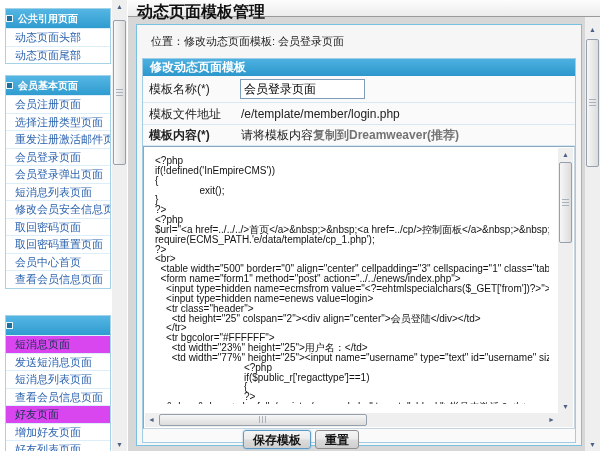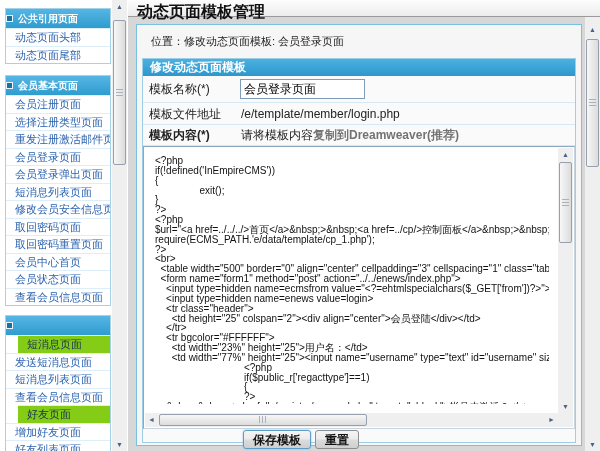--- a/index.html
+++ b/index.html
@@ -9,21 +9,21 @@
 
   
   .sidebar{position:absolute;left:0;top:0;width:128px;height:451px;background:#fff;overflow:hidden;}
   .sbox{position:absolute;left:5px;width:106px;background:#fff;border:1px solid #a6d2e8;}
   .shead{height:19px;line-height:19px;color:#fff;font-weight:bold;font-size:10px;
          background:linear-gradient(#55b6e4,#2f9ccf);white-space:nowrap;display:flex;align-items:center;}
   .sq{width:7px;height:7px;border:1px solid #eaf7fe;background:#1e6f96;display:inline-block;margin-right:5px;flex:none;}
   .sitem{height:17.5px;line-height:17.5px;padding-left:9px;font-size:11px;color:#2a62ae;white-space:nowrap;
          overflow:hidden;border-top:1px solid #dbeef9;cursor:pointer;}
   .sitem:first-of-type{border-top:none;}
-  .sitem.hl{background:#84cc16;color:#16324f;margin-left:12px;}
+  .sitem.hl{background:#d946ef;color:#16324f;}
 
   
   .vscroll,.hscroll{position:absolute;background:#f0efef;}
   .sarrow{position:absolute;left:0;width:100%;height:13px;text-align:center;line-height:13px;
           font-size:7px;color:#4d6185;background:#f0efef;cursor:pointer;}
   .sarrow.up{top:0;}
   .sarrow.down{bottom:0;}
   .sarrow.left,.sarrow.right{top:0;height:100%;width:13px;line-height:14px;}
   .sarrow.left{left:0;}
   .sarrow.right{left:auto;right:0;}
@@ -102,21 +102,20 @@
       <div class="sitem">会员注册页面</div>
       <div class="sitem">选择注册类型页面</div>
       <div class="sitem">重发注册激活邮件页面</div>
       <div class="sitem">会员登录页面</div>
       <div class="sitem">会员登录弹出页面</div>
       <div class="sitem">短消息列表页面</div>
       <div class="sitem">修改会员安全信息页面</div>
       <div class="sitem">取回密码页面</div>
       <div class="sitem">取回密码重置页面</div>
       <div class="sitem">会员中心首页</div>
-      <div class="sitem">会员状态页面</div>
       <div class="sitem">查看会员信息页面</div>
     </div>
 
     <div class="sbox" style="top:315px">
       <div class="shead">
           <span class="sq"></span>
         </div>
       <div class="sitem hl">短消息页面</div>
       <div class="sitem">发送短消息页面</div>
       <div class="sitem">短消息列表页面</div>

